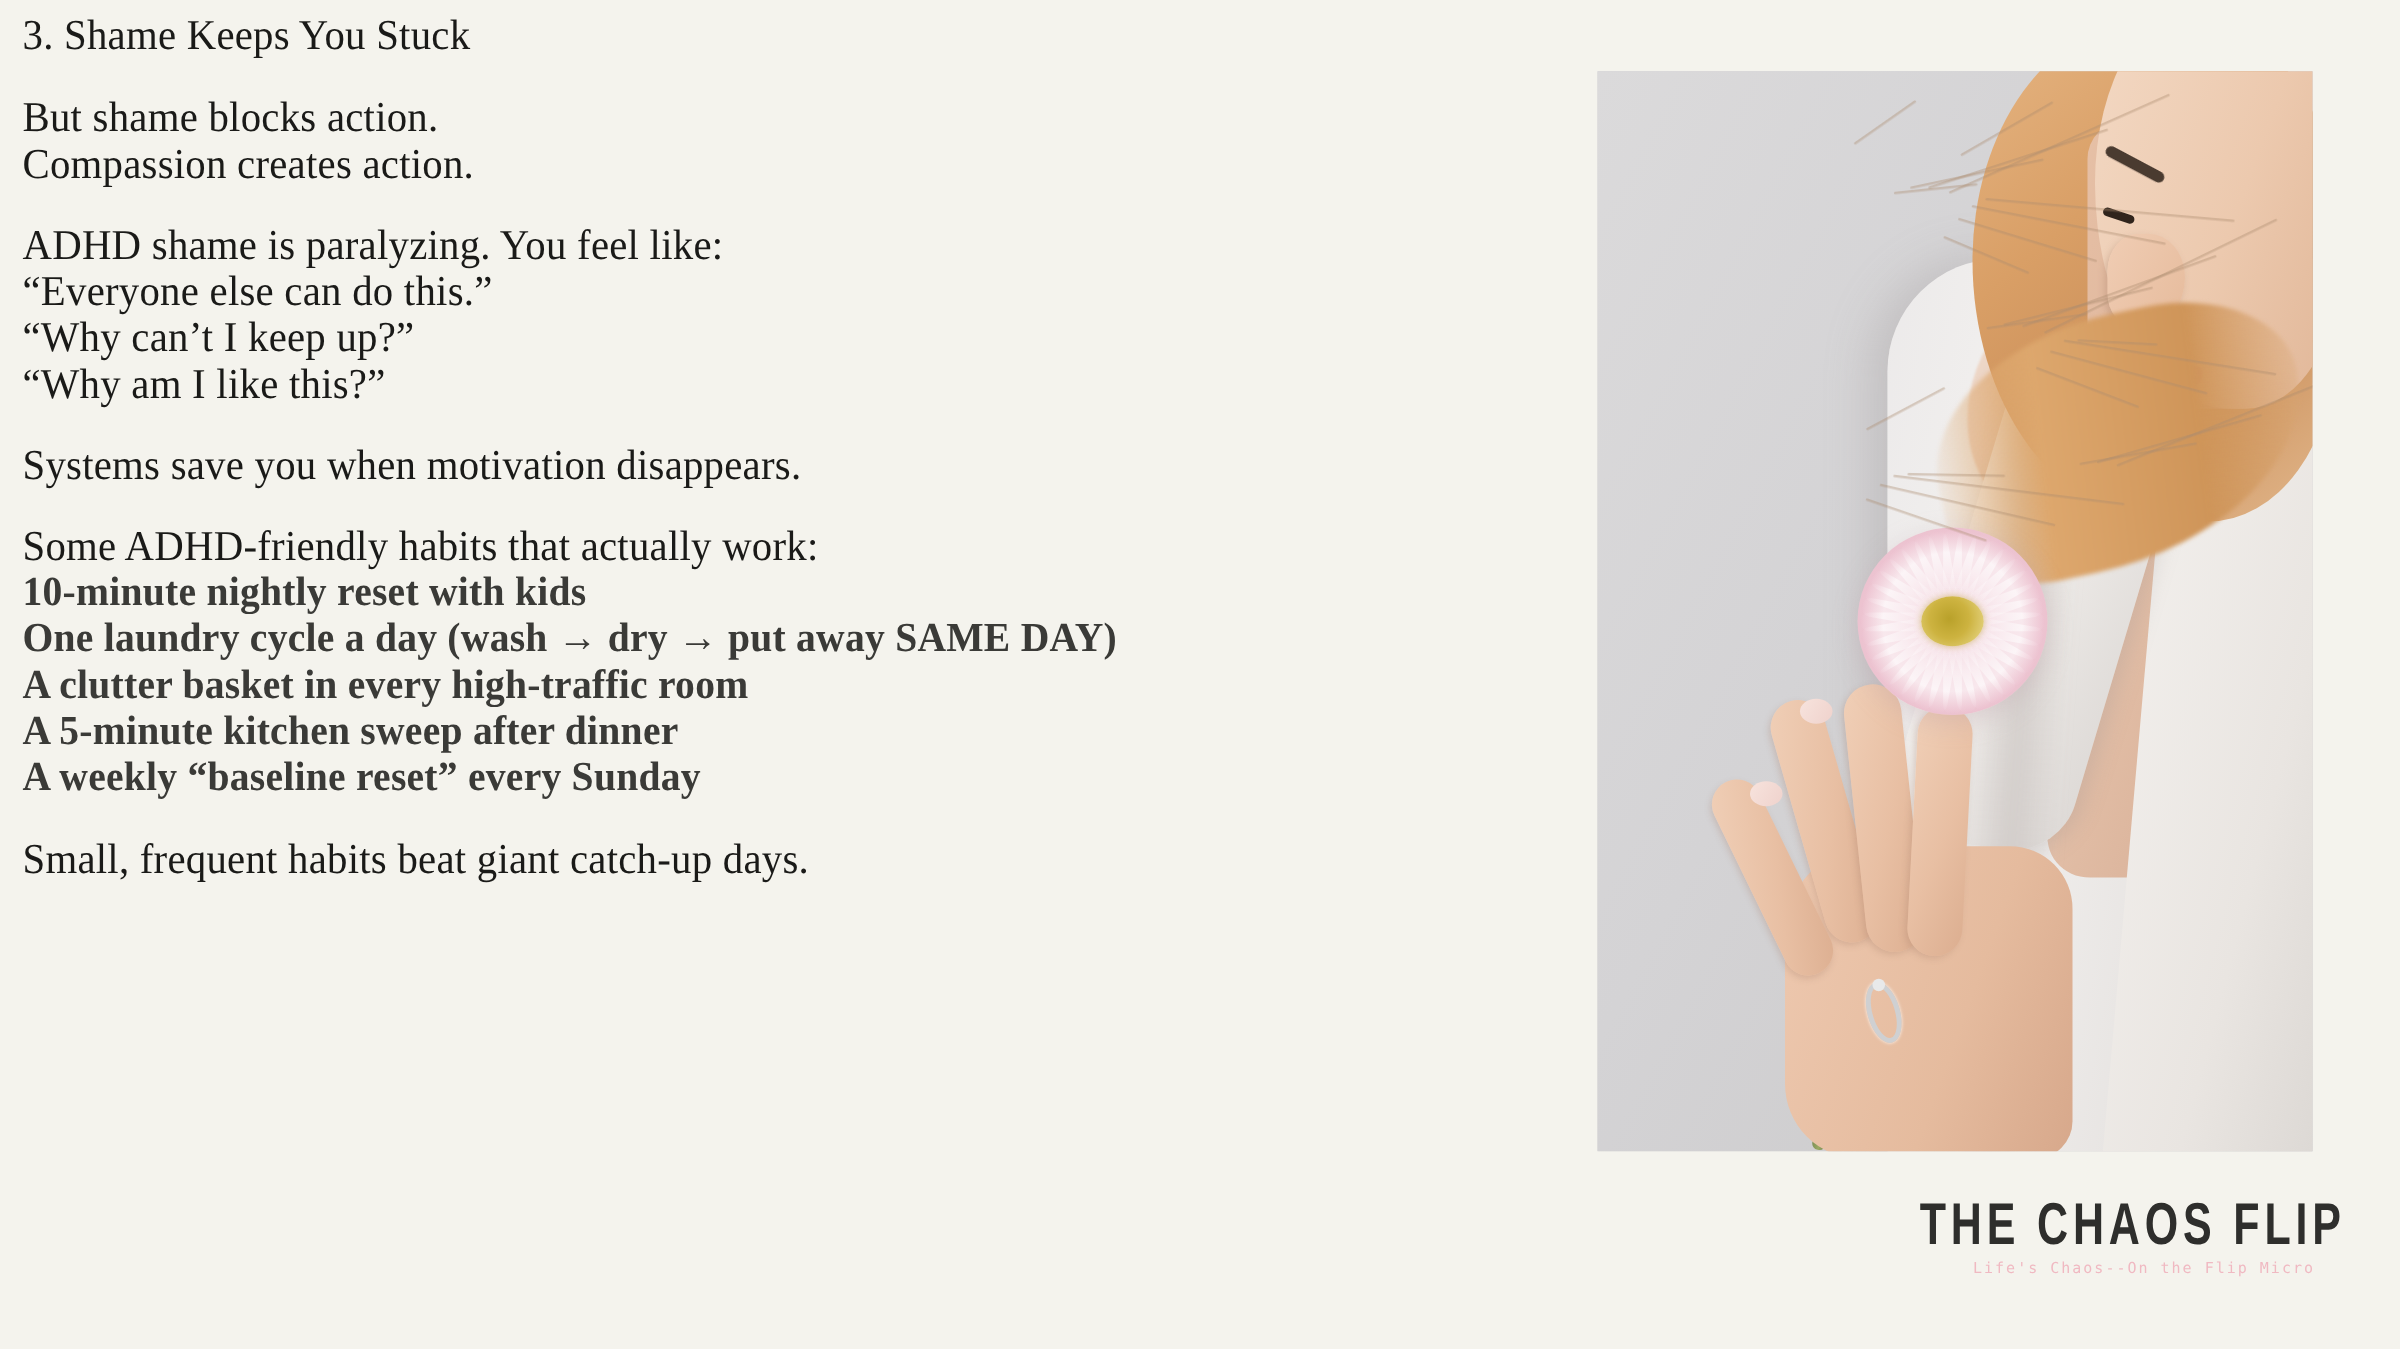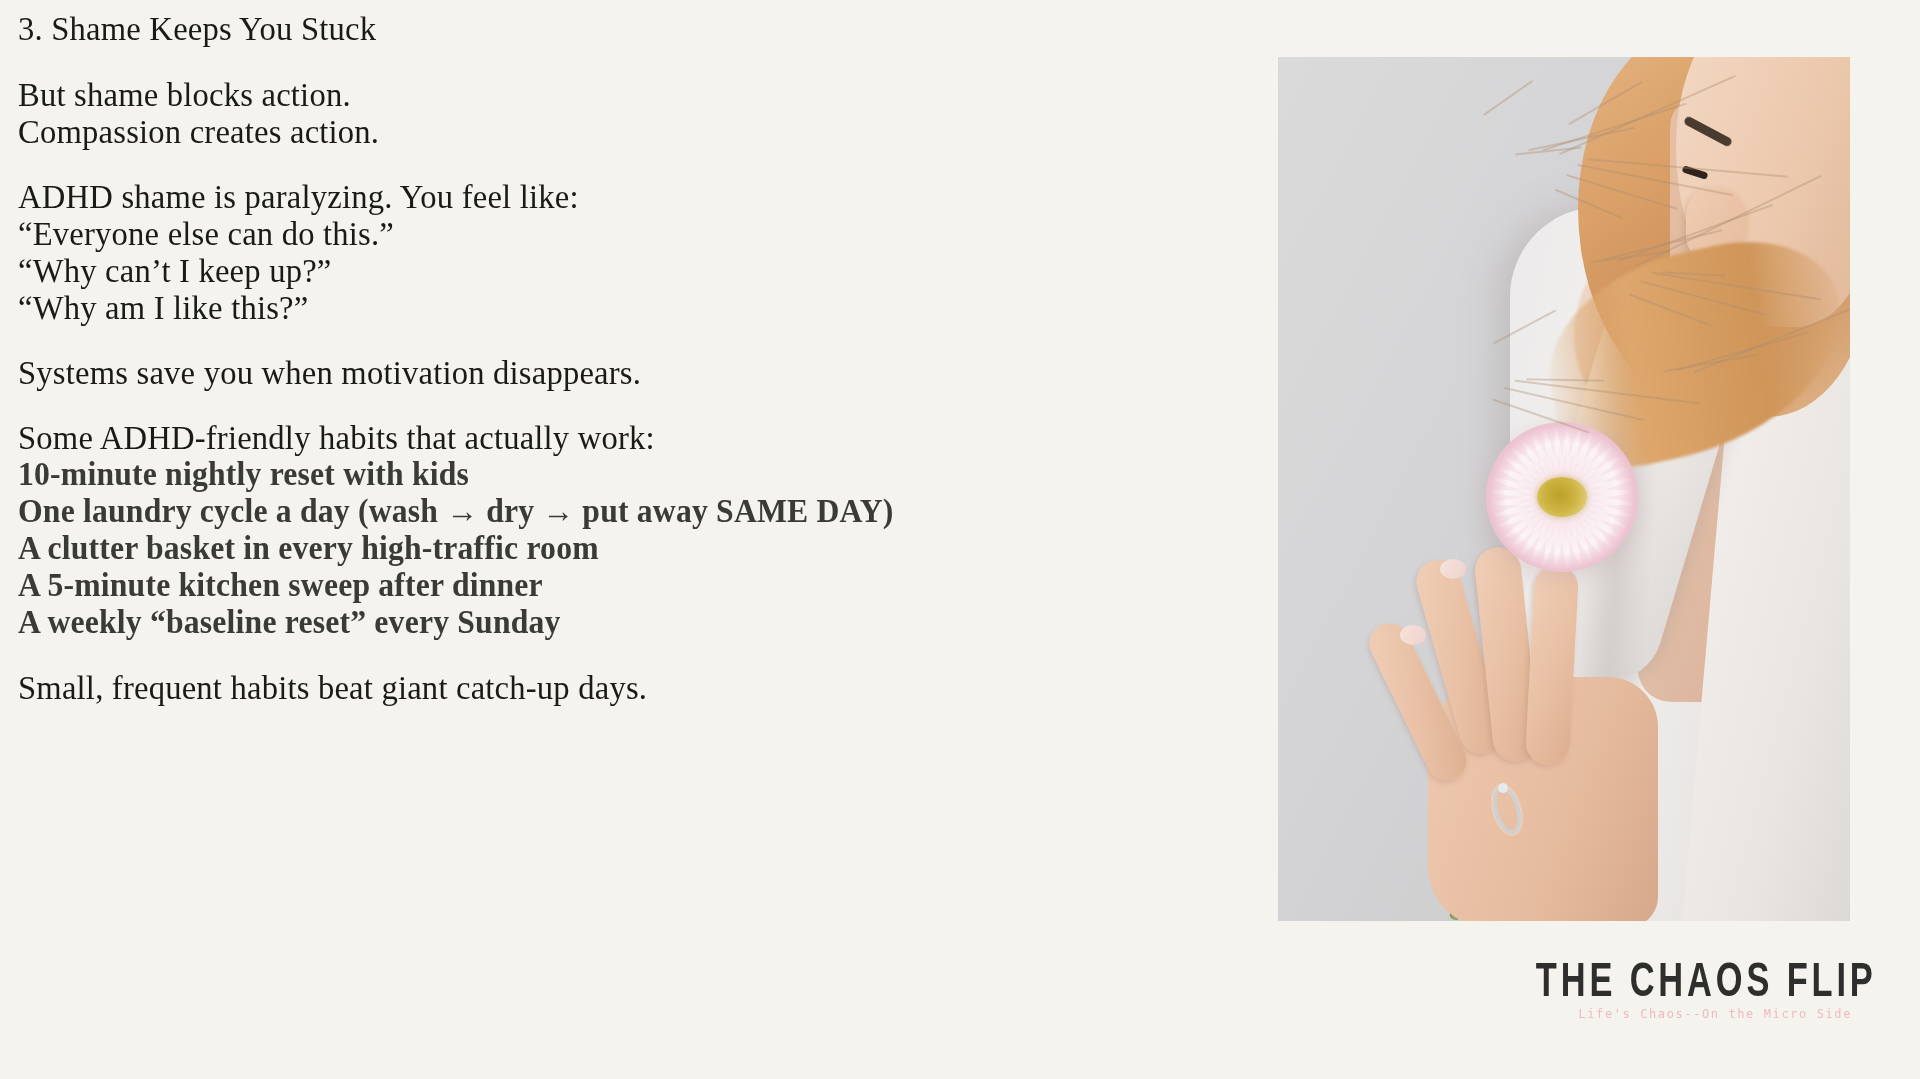--- a/index.html
+++ b/index.html
@@ -459,16 +459,16 @@
         <div class="hair-wisp" style="width: 207px; left: 347px; top: 163px; transform: rotate(-26deg);"></div>
         <div class="hair-wisp" style="width: 64px; left: 384px; top: 216px; transform: rotate(3deg);"></div>
         <div class="hair-wisp" style="width: 71px; left: 211px; top: 269px; transform: rotate(-28deg);"></div>
         <div class="hair-wisp" style="width: 78px; left: 248px; top: 322px; transform: rotate(1deg);"></div>
         <div class="hair-wisp" style="width: 85px; left: 285px; top: 45px; transform: rotate(-30deg);"></div>
       </div>
   </div>
 
   <div id="brand">
     <div id="brand-title">THE CHAOS FLIP</div>
-    <div id="brand-tagline">Life's Chaos--On the Micro Side</div>
+    <div id="brand-tagline">Life's Chaos--On the Flip Micro</div>
   </div>
 
 </div>
 
 </body></html>

